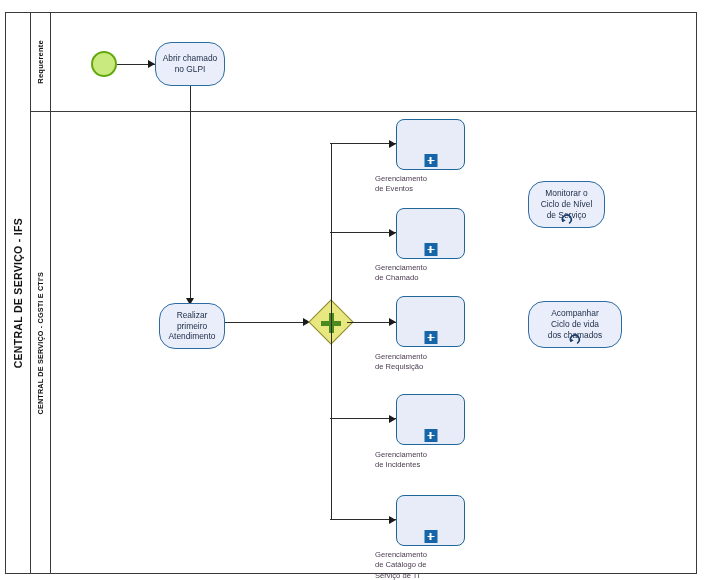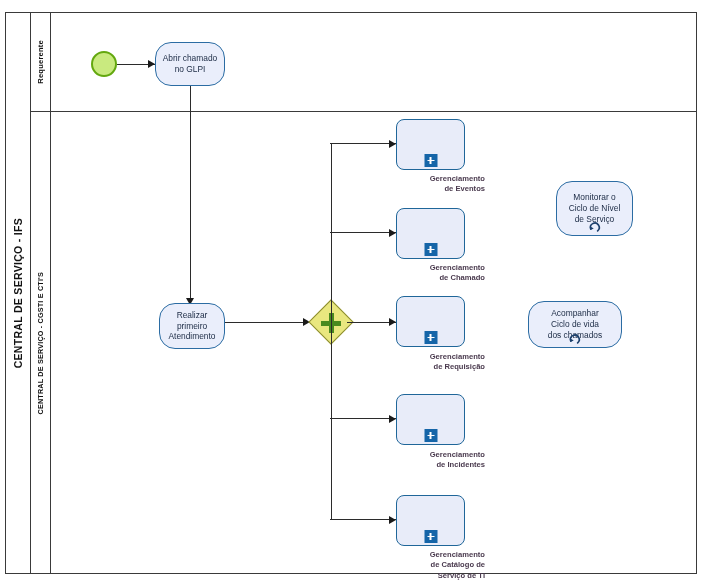--- a/index.html
+++ b/index.html
@@ -148,26 +148,25 @@
   }
   .subproc-marker::after {
     content: "";
     position: absolute;
     width: 1.8px;
     height: 7px;
     background: #ffffff;
   }
   .subproc-caption {
     position: absolute;
-    text-align: right;
+    text-align: left;
     font-size: 7.6px;
     line-height: 1.38;
     color: #4a3a4e;
     width: 110px;
-    font-weight: bold;
   }
 
   
   .loop-marker {
     position: absolute;
     left: 50%;
     bottom: 1px;
     transform: translateX(-50%);
     width: 14px;
     height: 14px;
@@ -326,21 +325,21 @@
 
   <div class="subproc" style="left:396px; top:495px; width:69px; height:51px;">
     <div class="subproc-marker"></div>
   </div>
   <div class="subproc-caption" style="left:375px; top:550px;">
     <span class="task-text">Gerenciamento</span>
     <span class="task-text">de Catálogo de</span>
     <span class="task-text">Serviço de TI</span>
   </div>
 
-  <div class="task" style="left:556px; top:181px; width:77px; height:55px;align-items:center;">
+  <div class="task" style="left:528px; top:181px; width:77px; height:47px;align-items:center;">
     <span>
       <span class="task-text">Monitorar o</span>
       <span class="task-text">Ciclo de Nível</span>
       <span class="task-text">de Serviço</span>
     </span>
     <svg class="loop-marker" viewBox="0 0 16 16">
       <path d="M3.2 10.5 A5 5 0 1 1 11 12.4" fill="none" stroke="#1b3f6b" stroke-width="1.9" stroke-linecap="round"></path>
       <path d="M2.2 7.2 L3.3 11.2 L6.6 9.6 Z" fill="#1b3f6b"></path>
     </svg>
   </div>

